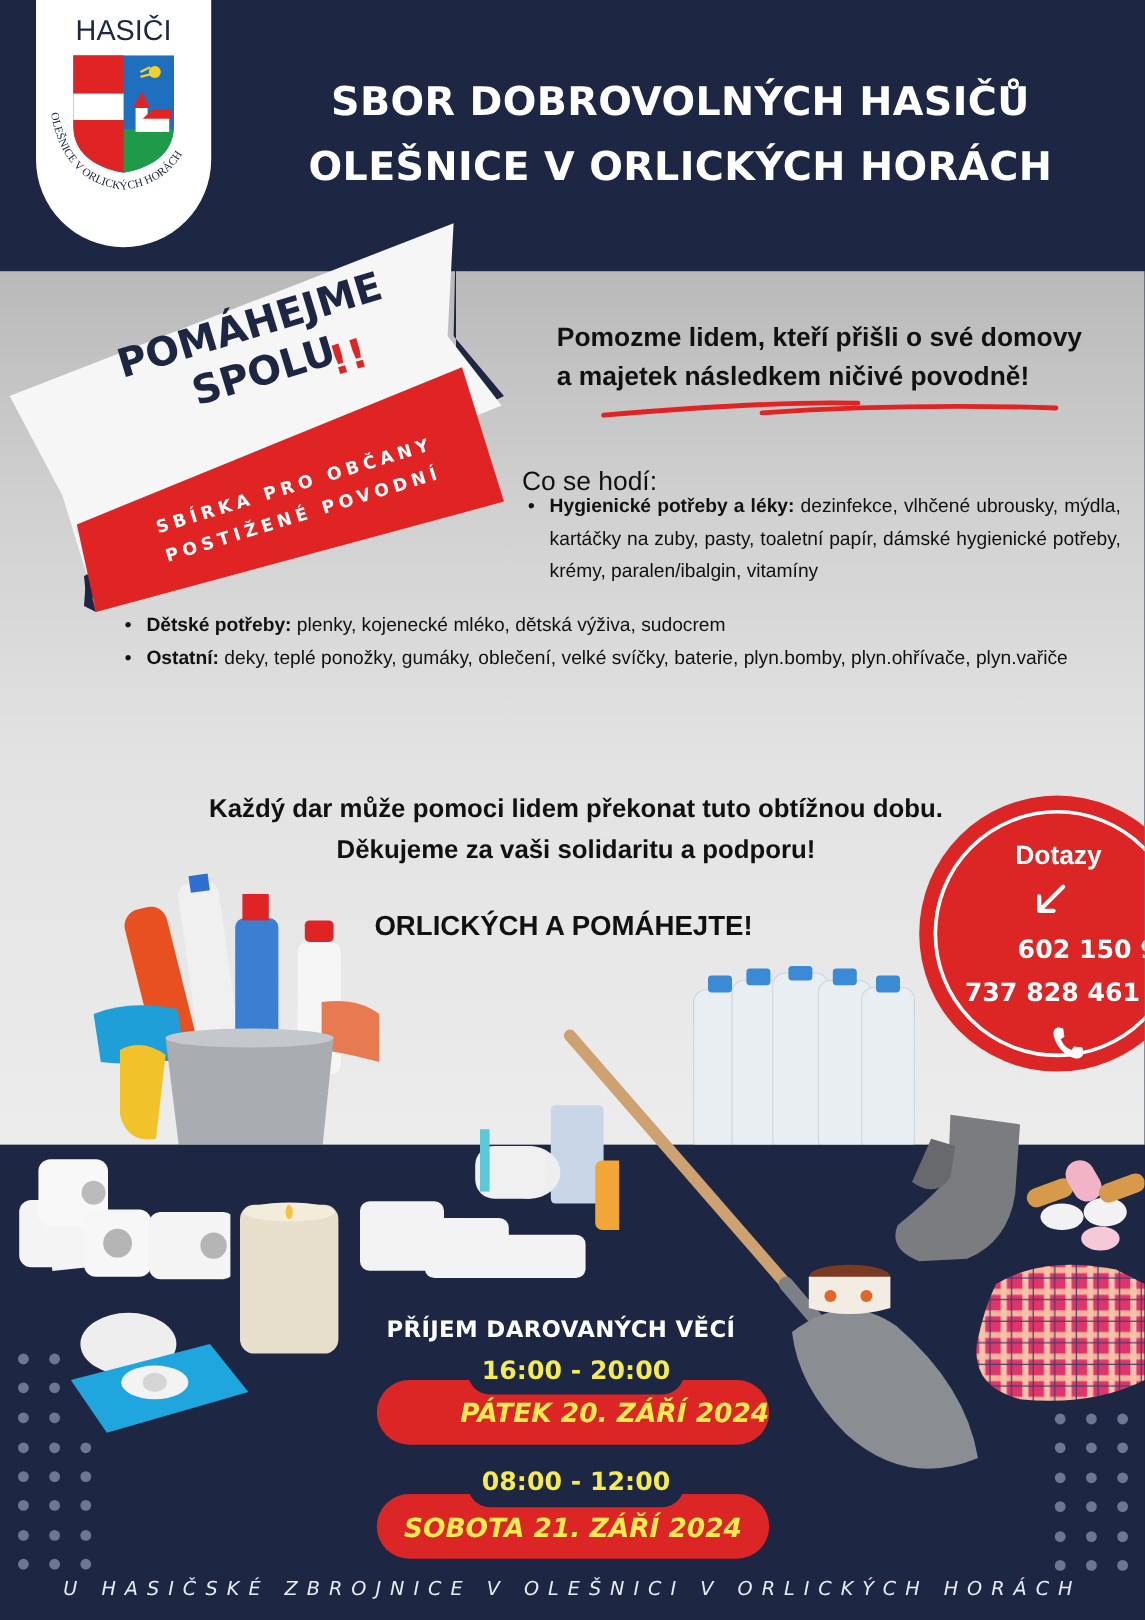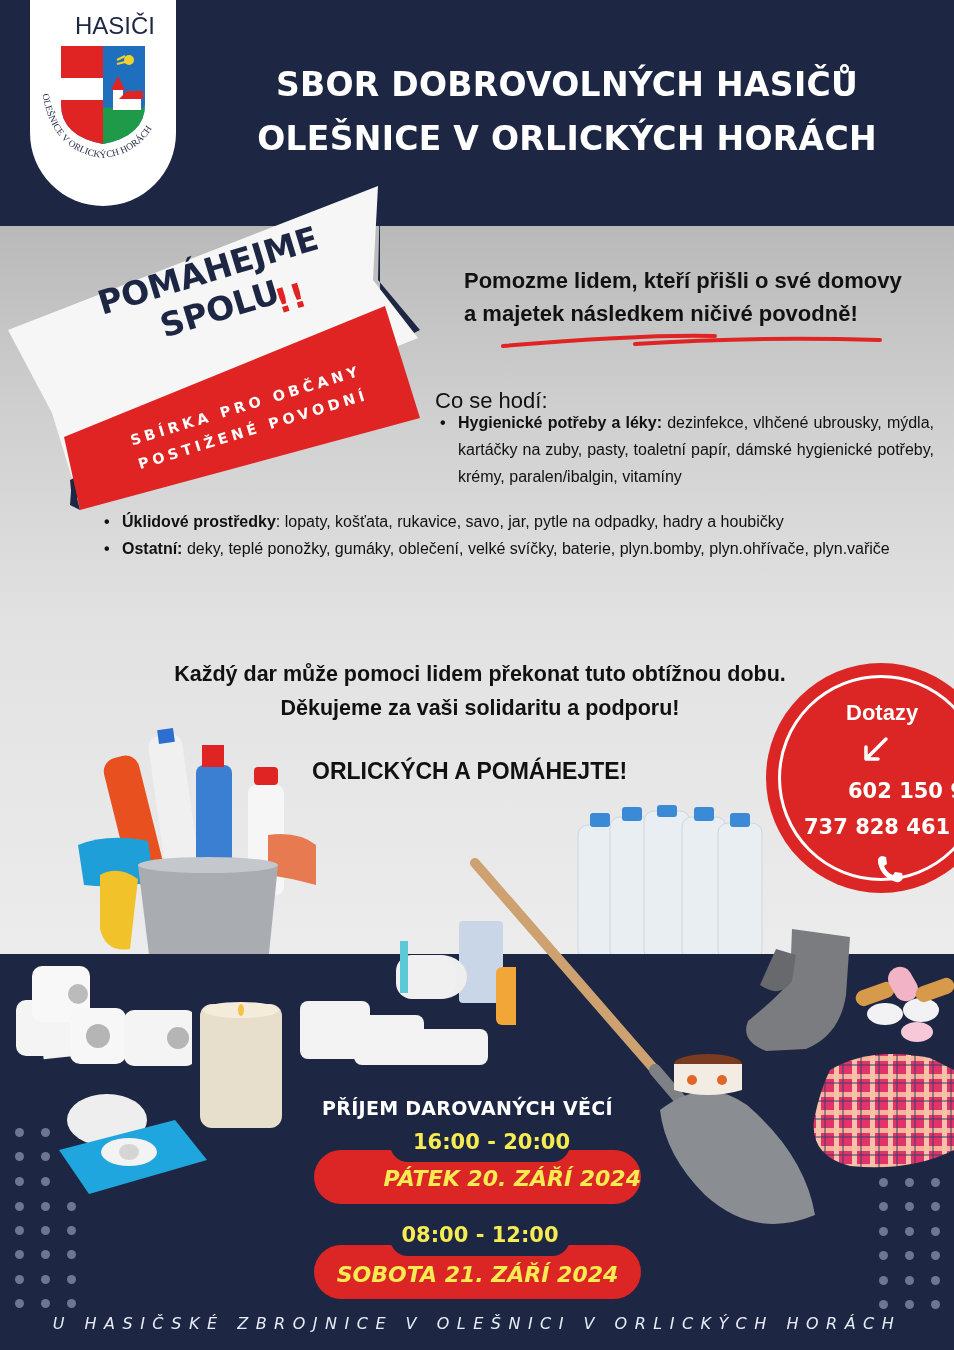--- a/index.html
+++ b/index.html
@@ -8,21 +8,21 @@
 
   .poster { position: absolute; left: 0; top: 0; width: 954px; height: 1350px; overflow: hidden; background: #1d2743; }
 
   
   .header { position: absolute; left: 0; top: 0; width: 954px; height: 226px; background: #1d2743; }
   .logo-shield {
     position: absolute; left: 30px; top: -10px; width: 146px; height: 216px;
     background: #fff; border-radius: 0 0 73px 73px;
   }
   .logo-title { position: absolute; left: 0; top: 22px; width: 146px; text-align: center;
-    font-family: "Liberation Sans", sans-serif; font-size: 24px; color: #1d2743; letter-spacing: 0px; margin-left: 12px; }
+    font-family: "Liberation Sans", sans-serif; font-size: 24px; color: #1d2743; letter-spacing: 0px; }
   .coa { position: absolute; left: 31px; top: 56px; width: 84px; height: 98px; }
   .logo-arc { position: absolute; left: 0; top: 96px; width: 146px; height: 80px; }
 
   .header-title { position: absolute; left: 237px; top: 58px; width: 660px; text-align: center; color: #fff;
     font-family: "DejaVu Sans", sans-serif; font-weight: bold; font-size: 33px; line-height: 54px; letter-spacing: 0.3px; }
 
   
   .gray-band { position: absolute; left: 0; top: 226px; width: 954px; height: 728px;
     background: linear-gradient(180deg, #b9b9b9 0%, #cfcfcf 25%, #e2e2e2 55%, #ececec 100%); }
 
@@ -67,21 +67,21 @@
 
   .receive-title { position: absolute; left: 322px; top: 1097px; color: #fff; font-family: "DejaVu Sans", sans-serif; font-weight: bold; font-size: 19px; letter-spacing: 0.3px; }
 
   .day-pill { position: absolute; left: 314px; width: 327px; height: 54px; background: #dc2626; border-radius: 27px; }
   .day-pill.d1 { top: 1150px; }
   .day-pill.d2 { top: 1245px; }
   .time-tab { position: absolute; left: 390px; width: 180px; height: 36px; background: #1d2743; border-radius: 0 0 18px 18px; }
   .time-tab.t1 { top: 1126px; }
   .time-tab.t2 { top: 1220px; }
   .time-text { position: absolute; left: 390px; width: 180px; text-align: center; color: #f6ec52; font-family: "DejaVu Sans", sans-serif; font-weight: bold; font-size: 21px; }
-  .time-text.t1 { top: 1130px; text-align: right; }
+  .time-text.t1 { top: 1130px; }
   .time-text.t2 { top: 1223px; }
   .day-text { position: absolute; left: 314px; width: 327px; text-align: center; color: #f6ec52; font-family: "DejaVu Sans", sans-serif; font-weight: bold; font-style: italic; font-size: 22px; }
   .day-text.d1 { top: 1166px; text-align: right; }
   .day-text.d2 { top: 1262px; }
 
   .footer { position: absolute; left: 0; top: 1314px; width: 954px; text-align: center; color: #e8ecf5; font-family: "DejaVu Sans", sans-serif;
     font-style: italic; font-size: 16px; letter-spacing: 7.5px; }
 
   
   .art { position: absolute; }
@@ -154,21 +154,21 @@
 
   <div class="section-head">Co se hodí:</div>
 
   <div class="list-a">
     <div class="li">
       <b>Hygienické potřeby a léky:</b><span> dezinfekce, vlhčené ubrousky, mýdla, kartáčky na zuby, pasty, toaletní papír, dámské hygienické potřeby, krémy, paralen/ibalgin, vitamíny</span>
     </div>
   </div>
   <div class="list-b">
     <div class="li">
-      <b>Úklidové prostředky</b><span>: lopaty, košťata, rukavice, savo, jar, pytle na odpadky, hadry a houbičky</span>
+      <b>Dětské potřeby:</b><span> plenky, kojenecké mléko, dětská výživa, sudocrem</span>
     </div>
     <div class="li" style="text-align:justify">
       <b>Ostatní:</b><span> deky, teplé ponožky, gumáky, oblečení, velké svíčky, baterie, plyn.bomby, plyn.ohřívače, plyn.vařiče</span>
     </div>
   </div>
 
   <div class="thanks">
     <div>Každý dar může pomoci lidem překonat tuto obtížnou dobu.</div>
     <div>Děkujeme za vaši solidaritu a podporu!</div>
   </div>

